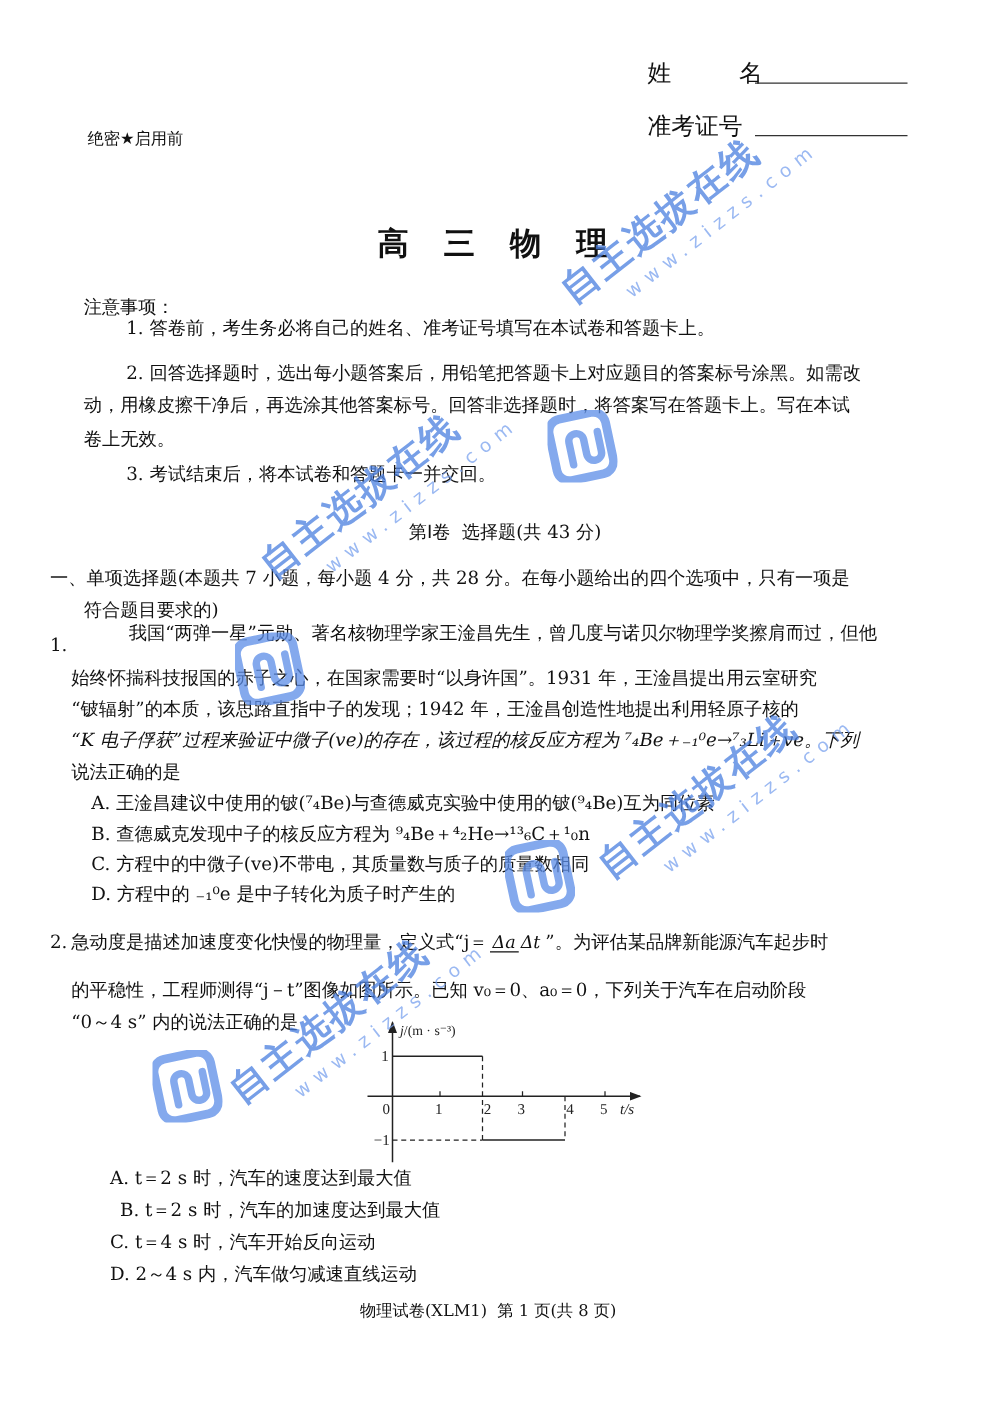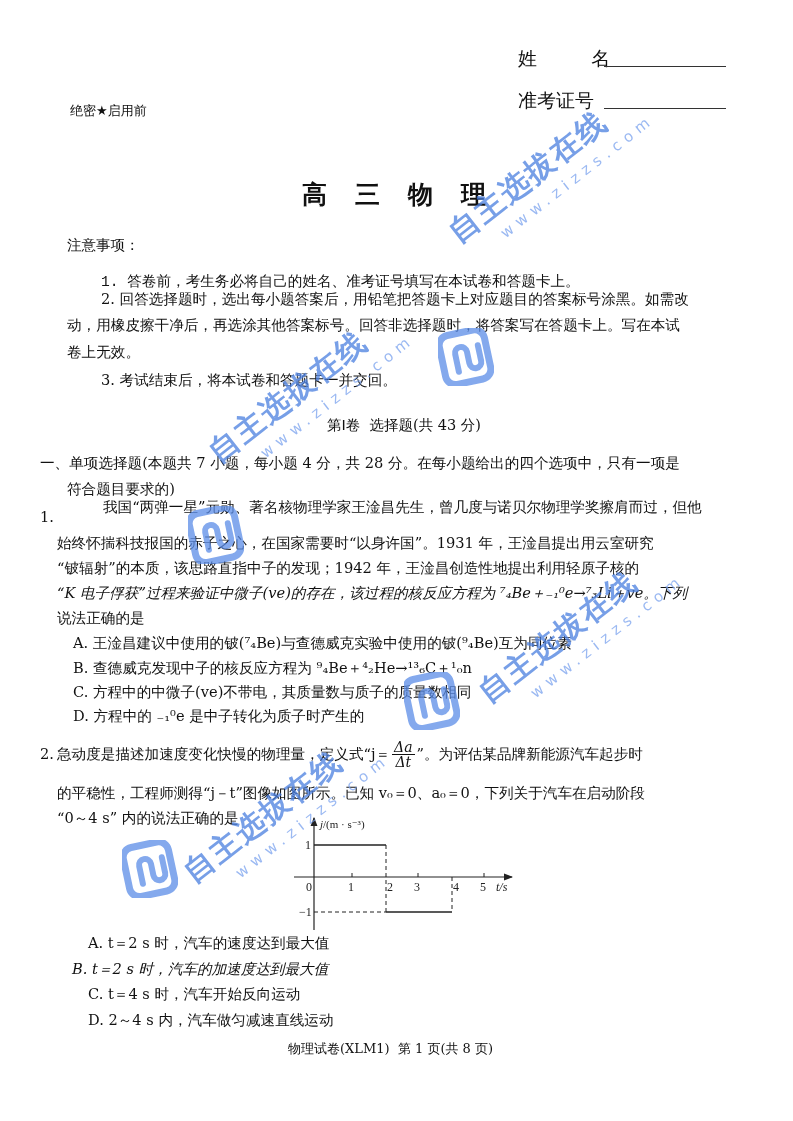--- a/index.html
+++ b/index.html
@@ -28,21 +28,21 @@
 <div class="abs field-label" style="left:518px; top:46px; letter-spacing:6px; white-space:pre;">姓    名</div>
 <div class="field-line" style="left:604px; top:66px; width:122px;"></div>
 <div class="abs field-label" style="left:518px; top:88px;">准考证号</div>
 <div class="field-line" style="left:604px; top:108px; width:122px;"></div>
 
 <div class="abs sans bold" style="left:70px; top:102px; font-size:13px;">绝密★启用前</div>
 
 <div class="abs title" style="left:302px; top:178px;">高三物理</div>
 
 <div class="abs sans bold" style="left:67px; top:236px; font-size:14.5px;">注意事项：</div>
-<div class="abs txt" style="left:101px; top:275px;font-family:Liberation Mono, monospace;">1. 答卷前，考生务必将自己的姓名、准考证号填写在本试卷和答题卡上。</div>
+<div class="abs txt" style="left:101px; top:256px;">1. 答卷前，考生务必将自己的姓名、准考证号填写在本试卷和答题卡上。</div>
 <div class="abs txt" style="left:101px; top:292px;">2. 回答选择题时，选出每小题答案后，用铅笔把答题卡上对应题目的答案标号涂黑。如需改</div>
 <div class="abs txt" style="left:67px; top:318px;">动，用橡皮擦干净后，再选涂其他答案标号。回答非选择题时，将答案写在答题卡上。写在本试</div>
 <div class="abs txt" style="left:67px; top:345px;">卷上无效。</div>
 <div class="abs txt" style="left:101px; top:373px;">3. 考试结束后，将本试卷和答题卡一并交回。</div>
 
 <div class="abs" style="left:302px; top:416px; font-size:14.5px;">
   <span class="sans bold" style="white-space:pre;margin-left:25px;">第Ⅰ卷  选择题</span><span>(共 43 分)</span>
 </div>
 <div class="abs txt" style="left:40px; top:456px;">
   <span class="sans bold">一、单项选择题</span><span>(本题共 7 小题，每小题 4 分，共 28 分。在每小题给出的四个选项中，只有一项是</span>
@@ -57,21 +57,21 @@
 <div class="abs txt" style="left:57px; top:611px;">说法正确的是</div>
 
 <div class="abs txt" style="left:73px; top:636px;">A. 王淦昌建议中使用的铍(⁷₄Be)与查德威克实验中使用的铍(⁹₄Be)互为同位素</div>
 <div class="abs txt" style="left:73px; top:661px;">B. 查德威克发现中子的核反应方程为 ⁹₄Be＋⁴₂He→¹³₆C＋¹₀n</div>
 <div class="abs txt" style="left:73px; top:685px;">C. 方程中的中微子(ve)不带电，其质量数与质子的质量数相同</div>
 <div class="abs txt" style="left:73px; top:709px;">D. 方程中的 ₋₁⁰e 是中子转化为质子时产生的</div>
 
 <div class="abs txt" style="left:40px; top:747px;">2.</div>
 <div class="abs txt" style="left:57px; top:733px; display:flex; align-items:center; height:42px;">
   <span>急动度是描述加速度变化快慢的物理量，定义式“j＝</span>
-  <span style="display:inline-flex; flex-direction:column; align-items:center; margin:0 2px; font-style:italic; font-size:14px;">
+  <span style="display:inline-flex; flex-direction:row; align-items:center; margin:0 2px; font-style:italic; font-size:14px;">
     <span style="border-bottom:1px solid #111; padding:0 2px;">Δa</span>
     <span style="padding:0 2px;">Δt</span>
   </span>
   <span>”。为评估某品牌新能源汽车起步时</span>
 </div>
 <div class="abs txt" style="left:57px; top:786px;">的平稳性，工程师测得“j－t”图像如图所示。已知 v₀＝0、a₀＝0，下列关于汽车在启动阶段</div>
 <div class="abs txt" style="left:57px; top:811px;">“0～4 s” 内的说法正确的是</div>
 
 <svg class="abs" style="left:280px; top:810px;" width="260" height="120" viewBox="280 810 260 120">
   <defs>
@@ -102,21 +102,21 @@
     <text x="453" y="891">4</text>
     <text x="480" y="891">5</text>
     <text x="496" y="891" font-style="italic">t/s</text>
     <text x="305" y="849">1</text>
     <text x="299" y="916">−1</text>
     <text x="320" y="828" font-size="11"><tspan font-style="italic">j</tspan>/(m · s⁻³)</text>
   </g>
 </svg>
 
 <div class="abs txt" style="left:88px; top:936px;">A. t＝2 s 时，汽车的速度达到最大值</div>
-<div class="abs txt" style="left:72px; top:962px;font-style:italic;">B. t＝2 s 时，汽车的加速度达到最大值</div>
+<div class="abs txt" style="left:96px; top:962px;">B. t＝2 s 时，汽车的加速度达到最大值</div>
 <div class="abs txt" style="left:88px; top:987px;">C. t＝4 s 时，汽车开始反向运动</div>
 <div class="abs txt" style="left:88px; top:1013px;">D. 2～4 s 内，汽车做匀减速直线运动</div>
 
 <div class="abs" style="left:288px; top:1040px; font-size:13px; white-space:pre;">物理试卷(XLM1)  第 1 页(共 8 页)</div>
 
 <div class="watermark" style="left:440px; top:220px; transform:rotate(-38deg); transform-origin:0 0;">
   <div class="wm-text">自主选拔在线</div>
   <div class="wm-url" style="margin-left:40px;">www.zizzs.com</div>
 </div>
 <div class="watermark" style="left:438px; top:328px; width:56px; height:58px;">

